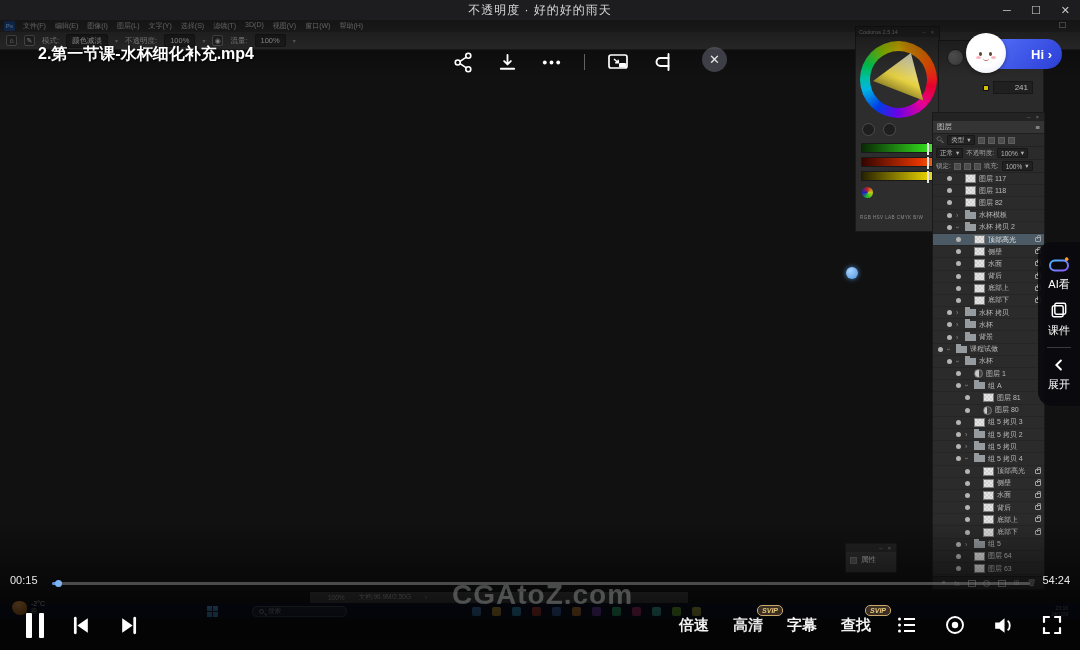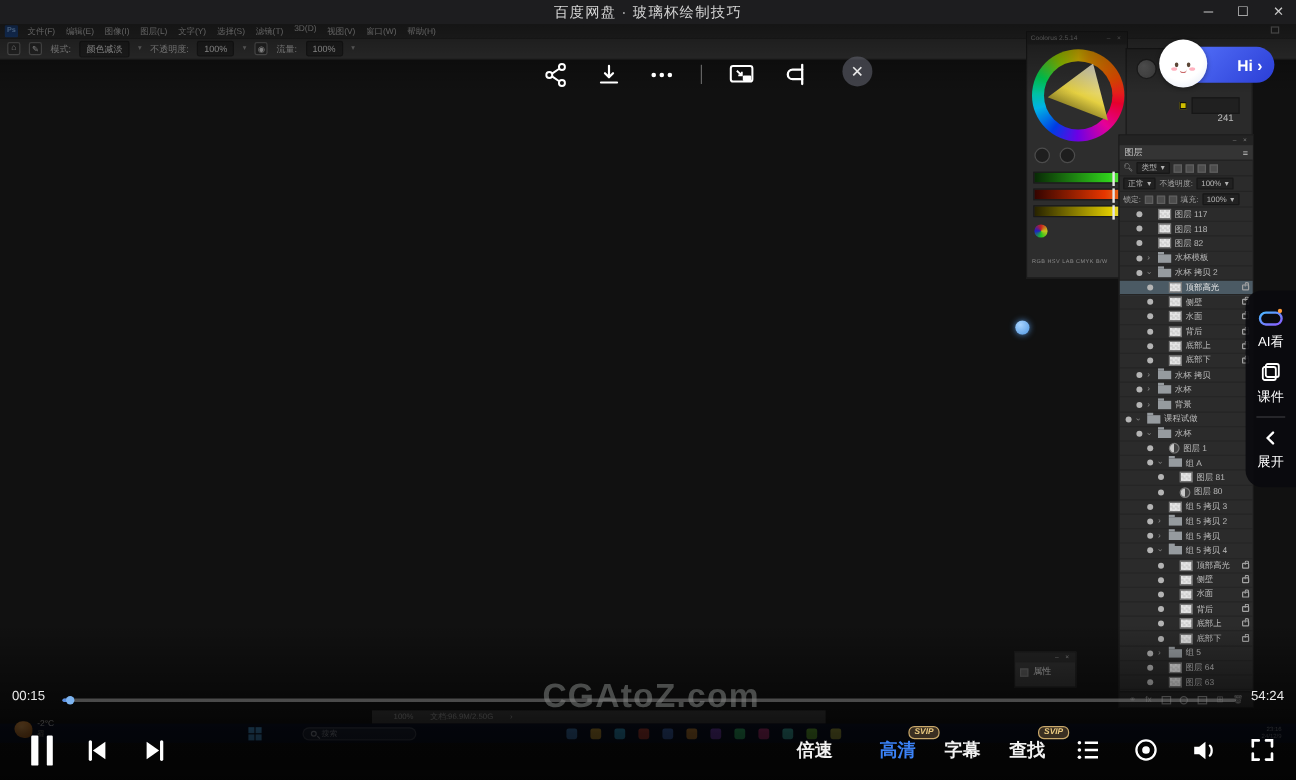--- a/index.html
+++ b/index.html
@@ -76,21 +76,21 @@
   .cs3 { top:144px; background:linear-gradient(90deg,#2b2600,#ffe800 90%,#fff26a); }
   .cs-mark { position:absolute; right:6px; top:-1px; width:2px; height:12px; background:#fff; }
   .cool-swatch { position:absolute; left:6px; top:160px; width:11px; height:11px; border-radius:50%; background:conic-gradient(#d22,#dd2,#2d2,#22d,#d22); }
   #cool-modes { position:absolute; left:4px; top:188px; width:77px; color:#9a9a9a; font-size:4.6px; letter-spacing:.4px; }
 
   
   #values-panel { left:938px; top:20px; width:106px; height:142px; background:#2f2f2f; border:1px solid #1e1e1e; z-index:2; }
   .vknob { position:absolute; width:17px; height:17px; border-radius:50%; background:radial-gradient(circle at 35% 30%,#6a6a6a,#454545); border:1px solid #222; }
   .vrow { position:absolute; left:44px; display:flex; align-items:center; gap:4px; }
   .vchip { width:6px; height:6px; background:#e8d400; border:1px solid #111; }
-  .vbox { width:40px; height:13px; background:#242424; border:1px solid #1a1a1a; color:#cfcfcf; font-size:8px; text-align:right; padding:12px 4px 0 0; }
+  .vbox { width:40px; height:13px; background:#242424; border:1px solid #1a1a1a; color:#cfcfcf; font-size:8px; text-align:right; padding:1px 4px 0 0; }
 
   
   #layers-panel { left:932px; top:92px; width:113px; height:478px; background:#303030; border:1px solid #1c1c1c; z-index:3; display:flex; flex-direction:column; }
   .lp-mini { height:8px; background:#272727; display:flex; justify-content:flex-end; align-items:center; padding-right:3px; }
   .lp-head { height:13px; background:#3a3a3a; display:flex; align-items:center; justify-content:space-between; padding:0 4px; color:#ddd; font-size:7.5px; border-bottom:1px solid #232323; }
   .lp-row { height:13px; display:flex; align-items:center; gap:3px; padding:0 3px; color:#b5b5b5; font-size:6.5px; border-bottom:1px solid #282828; }
   .lp-select { background:#252525; border:1px solid #1a1a1a; border-radius:1px; padding:0 3px; color:#c8c8c8; display:flex; align-items:center; gap:3px; height:10px; }
   .sq-ico { width:7px; height:7px; background:#555; border:1px solid #6a6a6a; display:inline-block; }
   #layer-rows { flex:1; overflow:hidden; }
   .lrow { height:12.2px; display:flex; align-items:center; gap:3px; padding-right:3px; border-bottom:1px solid #2a2a2a; color:#cfcfcf; font-size:7px; white-space:nowrap; }
@@ -132,21 +132,21 @@
   .wtxt .t1 { color:#d8d8d8; font-size:7px; }
   .wtxt .t2 { color:#9a9488; font-size:6px; }
 
   
   #dim-all { left:0; top:0; width:1080px; height:630px; background:rgba(0,0,0,.1); z-index:4; pointer-events:none; }
   #grad-top { left:0; top:0; width:1080px; height:58px; background:linear-gradient(180deg,rgba(0,0,0,.5),rgba(0,0,0,0)); z-index:4; pointer-events:none; }
   #grad-bottom { left:0; top:500px; width:1080px; height:130px; background:linear-gradient(180deg,rgba(0,0,0,0),rgba(0,0,0,.72) 70%,rgba(0,0,0,.8)); z-index:4; pointer-events:none; }
   #cursor-dot { left:846px; top:247px; width:12px; height:12px; border-radius:50%; background:radial-gradient(circle at 35% 30%,#a8d4ff,#4f95e0); box-shadow:0 0 5px rgba(90,160,240,.8); z-index:5; }
 
   
-  #watermark { left:452px; top:544px; z-index:5; color:rgba(165,170,168,.42); font-size:28px; font-weight:600; letter-spacing:1px; }
+  #watermark { left:452px; top:559px; z-index:5; color:rgba(165,170,168,.42); font-size:28px; font-weight:600; letter-spacing:1px; }
   #video-title { left:38px; top:24px; z-index:6; color:#fff; font-size:16px; font-weight:bold; text-shadow:1px 1px 2px rgba(0,0,0,.9); }
   #top-icons { left:452px; top:24px; height:36px; display:flex; align-items:center; gap:21px; z-index:6; }
   #top-icons svg { display:block; }
   .vdiv { width:1px; height:16px; background:rgba(255,255,255,.35); }
   #pill-close { left:702px; top:27px; width:25px; height:25px; border-radius:50%; background:rgba(110,112,125,.5); color:#e8e8e8; font-size:13px; display:flex; align-items:center; justify-content:center; z-index:6; }
   #topic-pill { left:736px; top:27px; height:24px; padding:0 13px; border-radius:12px; background:rgba(44,45,88,.94); color:#fff; font-size:13px; display:flex; align-items:center; z-index:6; white-space:nowrap; }
   #ai-pill { left:972px; top:19px; width:90px; height:30px; border-radius:16px; background:linear-gradient(135deg,#5a79ff,#2b3ed6); z-index:6; display:flex; align-items:center; justify-content:flex-end; padding-right:10px; color:#fff; font-size:13px; font-weight:bold; }
   #avatar { position:absolute; left:-6px; top:-6px; width:40px; height:40px; border-radius:50%; background:radial-gradient(circle at 45% 38%,#ffffff 55%,#dfe6f5); box-shadow:0 1px 4px rgba(0,0,0,.4); }
   #avatar .eyeL,#avatar .eyeR { position:absolute; top:19px; width:3px; height:4px; border-radius:50%; background:#5b4636; }
   #avatar .eyeL { left:13px; } #avatar .eyeR { left:23px; }
@@ -162,31 +162,31 @@
   #time-right { right:10px; top:554px; z-index:7; color:#e8e8e8; font-size:11px; }
   #progress { left:52px; top:562px; width:978px; height:3px; background:rgba(130,130,130,.55); border-radius:2px; z-index:7; }
   #progress .played { position:absolute; left:0; top:0; height:3px; width:5px; background:#5a8de0; border-radius:2px; }
   #progress .knob { position:absolute; left:3px; top:-2px; width:7px; height:7px; border-radius:50%; background:#7db4f0; }
 
   #ctrl-left { left:26px; top:585px; height:40px; display:flex; align-items:center; gap:24px; z-index:7; }
   #ctrl-right { right:16px; top:585px; height:40px; display:flex; align-items:center; gap:24px; z-index:7; }
   .pause { display:flex; gap:7px; height:25px; }
   .pause span { width:5.5px; background:#fff; border-radius:1px; }
   .ctrl-label { color:#f2f2f2; font-size:15px; font-weight:bold; white-space:nowrap; }
-  .ctrl-label.gold { color:#3b82f6;margin-left:15px; }
+  .ctrl-label.gold { color:#e5e5e5; }
   .badge-wrap { position:relative; }
   .svip-badge { position:absolute; top:-11px; right:-20px; background:#3a2f22; border:1px solid #c9a86a; color:#e8c87f; font-size:7px; font-weight:bold; font-style:italic; padding:0 4px; border-radius:5px; line-height:9px; }
 </style>
 </head>
 <body>
 
 <div id="stage">
 
   <div id="titlebar">
-    <div id="tb-title">百度网盘 · 玻璃杯绘制技巧</div>
+    <div id="tb-title">不透明度 · 好的好的雨天</div>
     <div id="tb-controls">
       <span class="wbtn">─</span>
       <span class="wbtn">☐</span>
       <span class="wbtn">✕</span>
     </div>
   </div>
 
   <div id="video">
 
     <div id="ps-menubar">
@@ -693,20 +693,21 @@
           <span class="t2">霾</span>
         </span>
     </div>
 
     <div id="dim-all" class="abs"></div>
     <div id="grad-top" class="abs"></div>
     <div id="grad-bottom" class="abs"></div>
     <div id="cursor-dot" class="abs"></div>
 
     <div id="watermark" class="abs">CGAtoZ.com</div>
+    <div id="video-title" class="abs">2.第一节课-水杯细化补充.mp4</div>
 
     <div id="top-icons" class="abs">
       <svg width="23" height="23" viewBox="0 0 24 24">
           <g fill="none" stroke="#fff" stroke-width="1.7">
             <circle cx="17" cy="5" r="2.6"></circle>
             <circle cx="6" cy="12" r="2.6"></circle>
             <circle cx="17" cy="19" r="2.6"></circle>
             <path d="M8.4 10.8l6.2-4.2M8.4 13.2l6.2 4.2"></path>
           </g>
         </svg>

